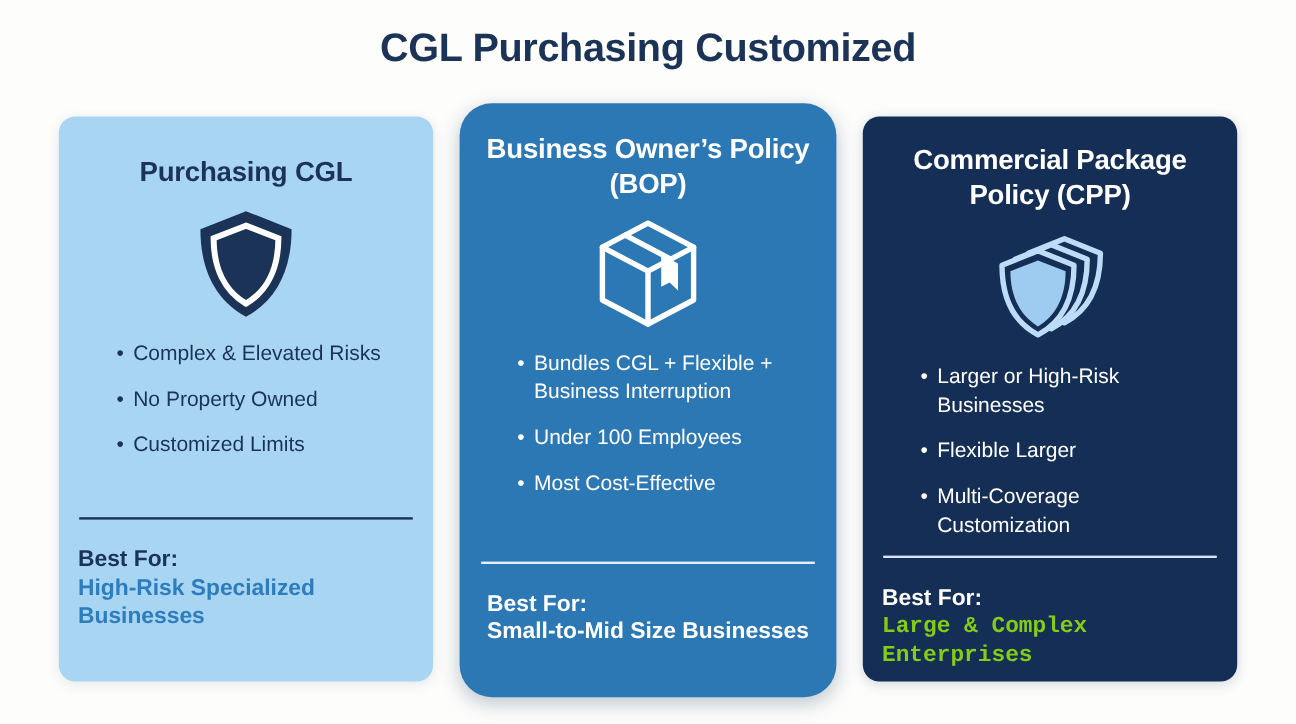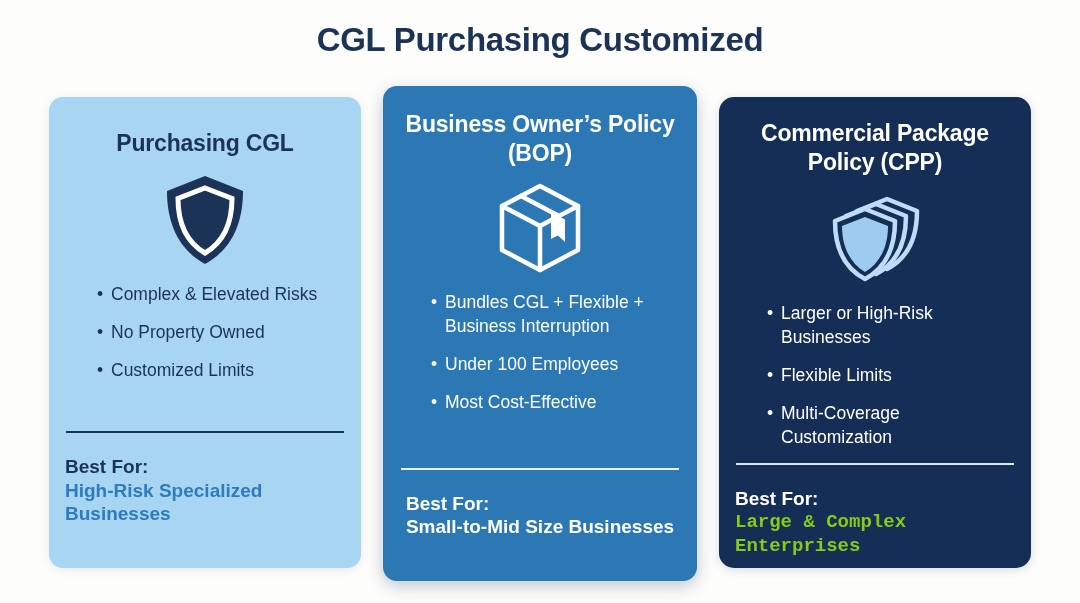--- a/index.html
+++ b/index.html
@@ -65,31 +65,31 @@
   }
 
   
   .card-2 {
     left: 383px;
     top: 86px;
     width: 314px;
     height: 495px;
     background: #2c78b5;
     box-shadow: 0 5px 16px rgba(30,60,100,0.28);
+    border-radius: 27px;
   }
 
   
   .card-3 {
     left: 719px;
     top: 97px;
     width: 312px;
     height: 471px;
     background: #142e55;
     box-shadow: 0 2px 10px rgba(40,70,110,0.18);
-    border-radius: 15px;
   }
 
   .card-title {
     text-align: center;
     font-weight: bold;
     font-size: 23px;
     line-height: 1.25;
     letter-spacing: -0.2px;
   }
   .card-1 .card-title { margin-top: 32px; color: #1b3356; }
@@ -235,21 +235,21 @@
 
           <path d="M51 13 L81 25 C81 51 72 72 51 83 C30 72 21 51 21 25 Z" fill="#142e55" stroke="#bcdcf7" stroke-width="4.5" stroke-linejoin="round"></path>
 
           <path d="M40 18 L70 30 C70 56 61 77 40 88 C19 77 10 56 10 30 Z" fill="#142e55" stroke="#bcdcf7" stroke-width="4.5" stroke-linejoin="round"></path>
           <path d="M40 26 L63 35 C63 56 55 72 40 81 C25 72 17 56 17 35 Z" fill="#9ecbf0"></path>
         </svg>
       </div>
 
       <div class="bullets">
         <div class="bullet">Larger or High-Risk Businesses</div>
-        <div class="bullet">Flexible Limits</div>
+        <div class="bullet">Flexible Larger</div>
         <div class="bullet">Multi-Coverage Customization</div>
       </div>
 
       <div class="divider"></div>
 
       <div class="footer">
         <span class="footer-label">Best For:</span>
         <span class="footer-value">Large &amp; Complex Enterprises</span>
       </div>
     </div>

